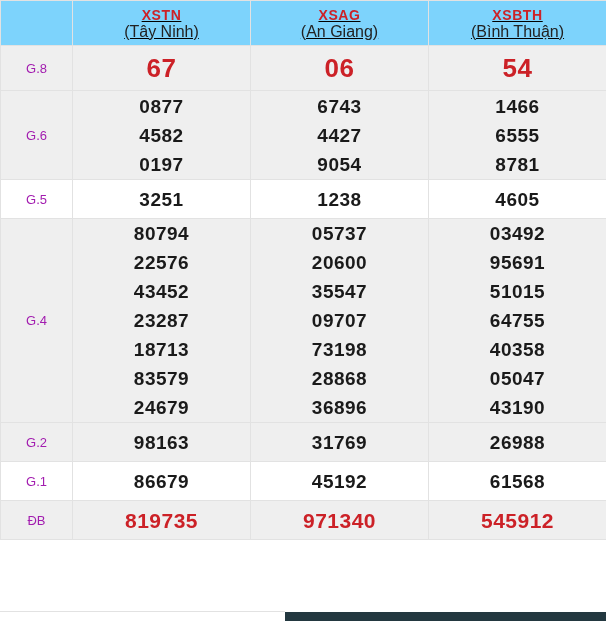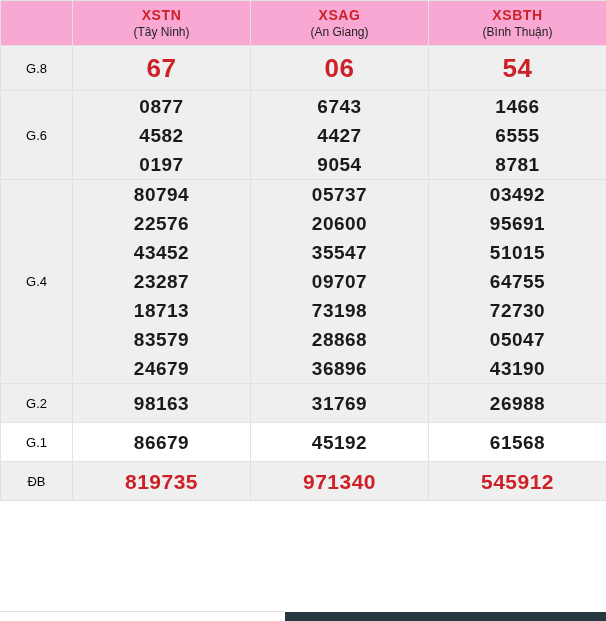--- a/index.html
+++ b/index.html
@@ -28,44 +28,45 @@
   #lottery-table td,
   #lottery-table th {
     border: 1px solid #e2e2e2;
     padding: 0;
     text-align: center;
     vertical-align: middle;
   }
 
   
   thead th {
-    background: #f9a8d4;
+    background: #7dd3fc;
     height: 44px;
     font-weight: normal;
     border-top: none;
+    text-decoration: underline;
   }
   thead th.corner { border-left: none; }
   .prov-code {
     display: block;
     color: #cc2127;
     font-size: 14px;
     font-weight: bold;
     letter-spacing: 0.6px;
     line-height: 17px;
   }
   .prov-name {
     display: block;
     color: #222222;
-    font-size: 12px;
+    font-size: 16px;
     line-height: 16px;
   }
 
   
   td.row-label {
-    color: #000000;
+    color: #a21caf;
     font-size: 13px;
     border-left: none;
   }
 
   
   td.vals {
     color: #1a1a1a;
     font-size: 19px;
     font-weight: bold;
     line-height: 29px;
@@ -173,20 +174,32 @@
           <span class="num">6743</span>
           <span class="num">4427</span>
           <span class="num">9054</span>
         </td>
         <td class="vals">
           <span class="num">1466</span>
           <span class="num">6555</span>
           <span class="num">8781</span>
         </td>
       </tr>
+      <tr class="plain r-g5">
+        <td class="row-label">G.5</td>
+        <td class="vals">
+          <span class="num">3251</span>
+        </td>
+        <td class="vals">
+          <span class="num">1238</span>
+        </td>
+        <td class="vals">
+          <span class="num">4605</span>
+        </td>
+      </tr>
       <tr class="shade r-g4">
         <td class="row-label">G.4</td>
         <td class="vals">
           <span class="num">80794</span>
           <span class="num">22576</span>
           <span class="num">43452</span>
           <span class="num">23287</span>
           <span class="num">18713</span>
           <span class="num">83579</span>
           <span class="num">24679</span>
@@ -198,21 +211,21 @@
           <span class="num">09707</span>
           <span class="num">73198</span>
           <span class="num">28868</span>
           <span class="num">36896</span>
         </td>
         <td class="vals">
           <span class="num">03492</span>
           <span class="num">95691</span>
           <span class="num">51015</span>
           <span class="num">64755</span>
-          <span class="num">72730</span>
+          <span class="num">40358</span>
           <span class="num">05047</span>
           <span class="num">43190</span>
         </td>
       </tr>
       <tr class="shade r-g2">
         <td class="row-label">G.2</td>
         <td class="vals">
           <span class="num">98163</span>
         </td>
         <td class="vals">

